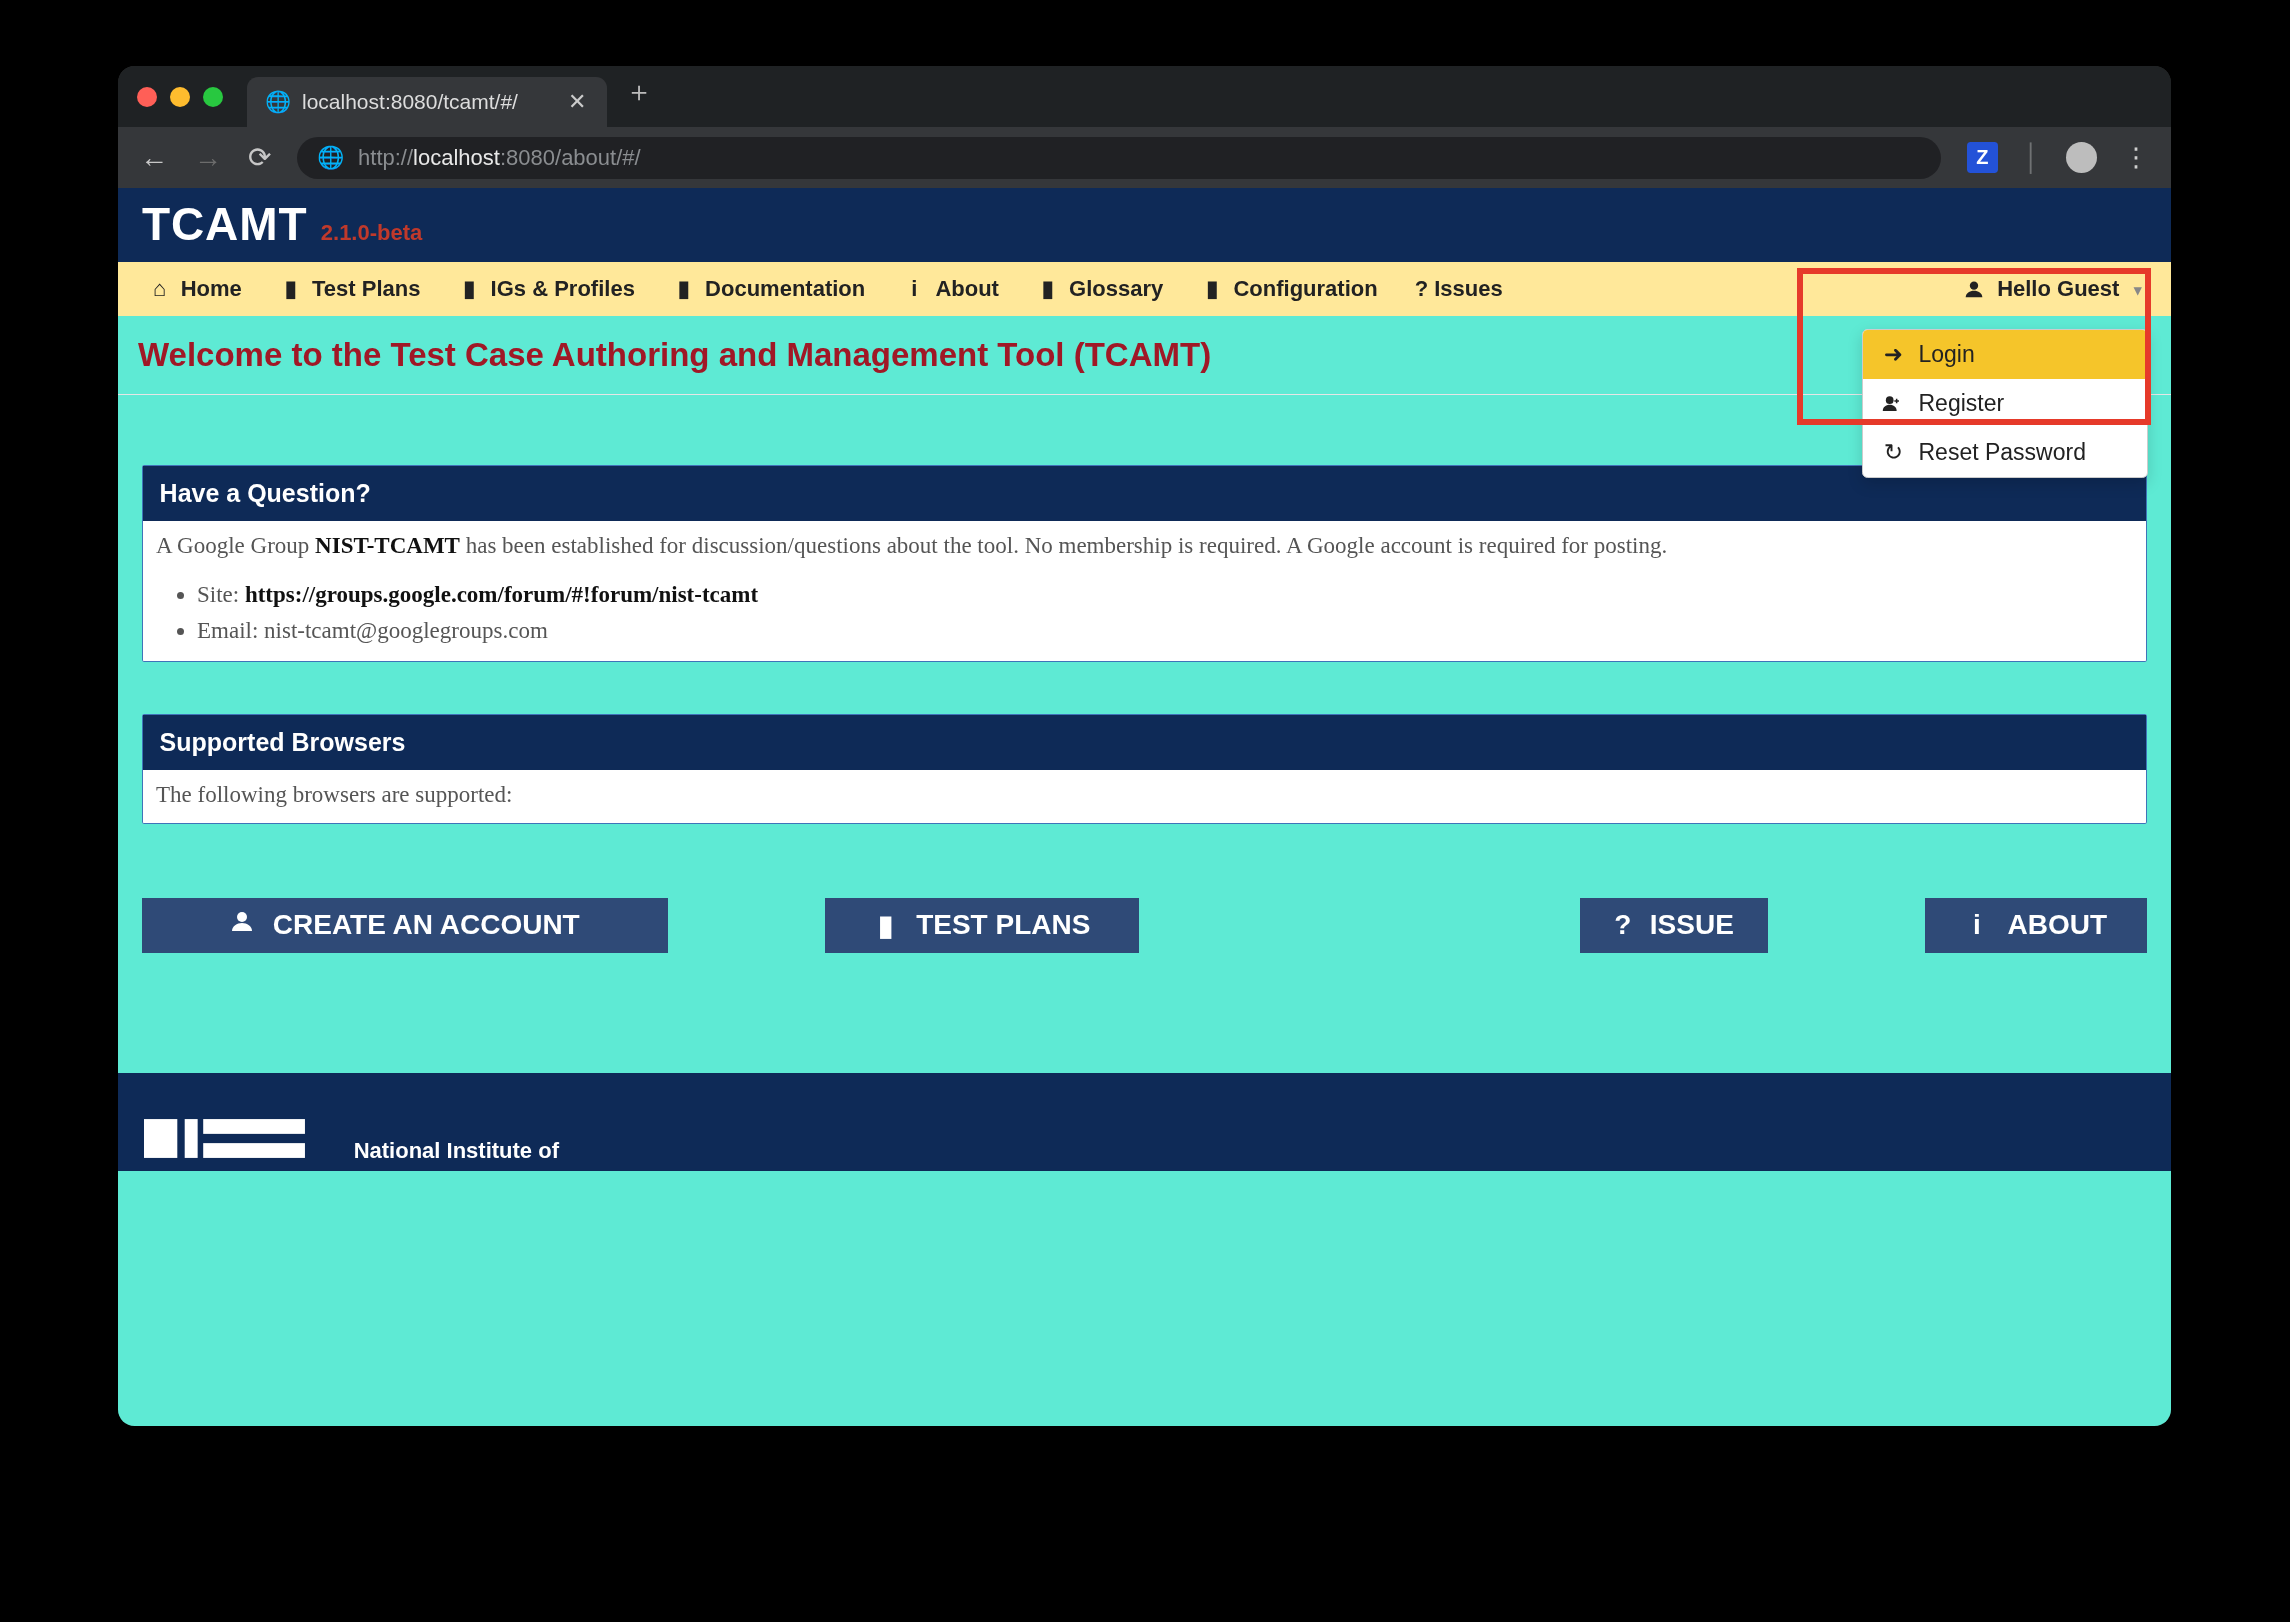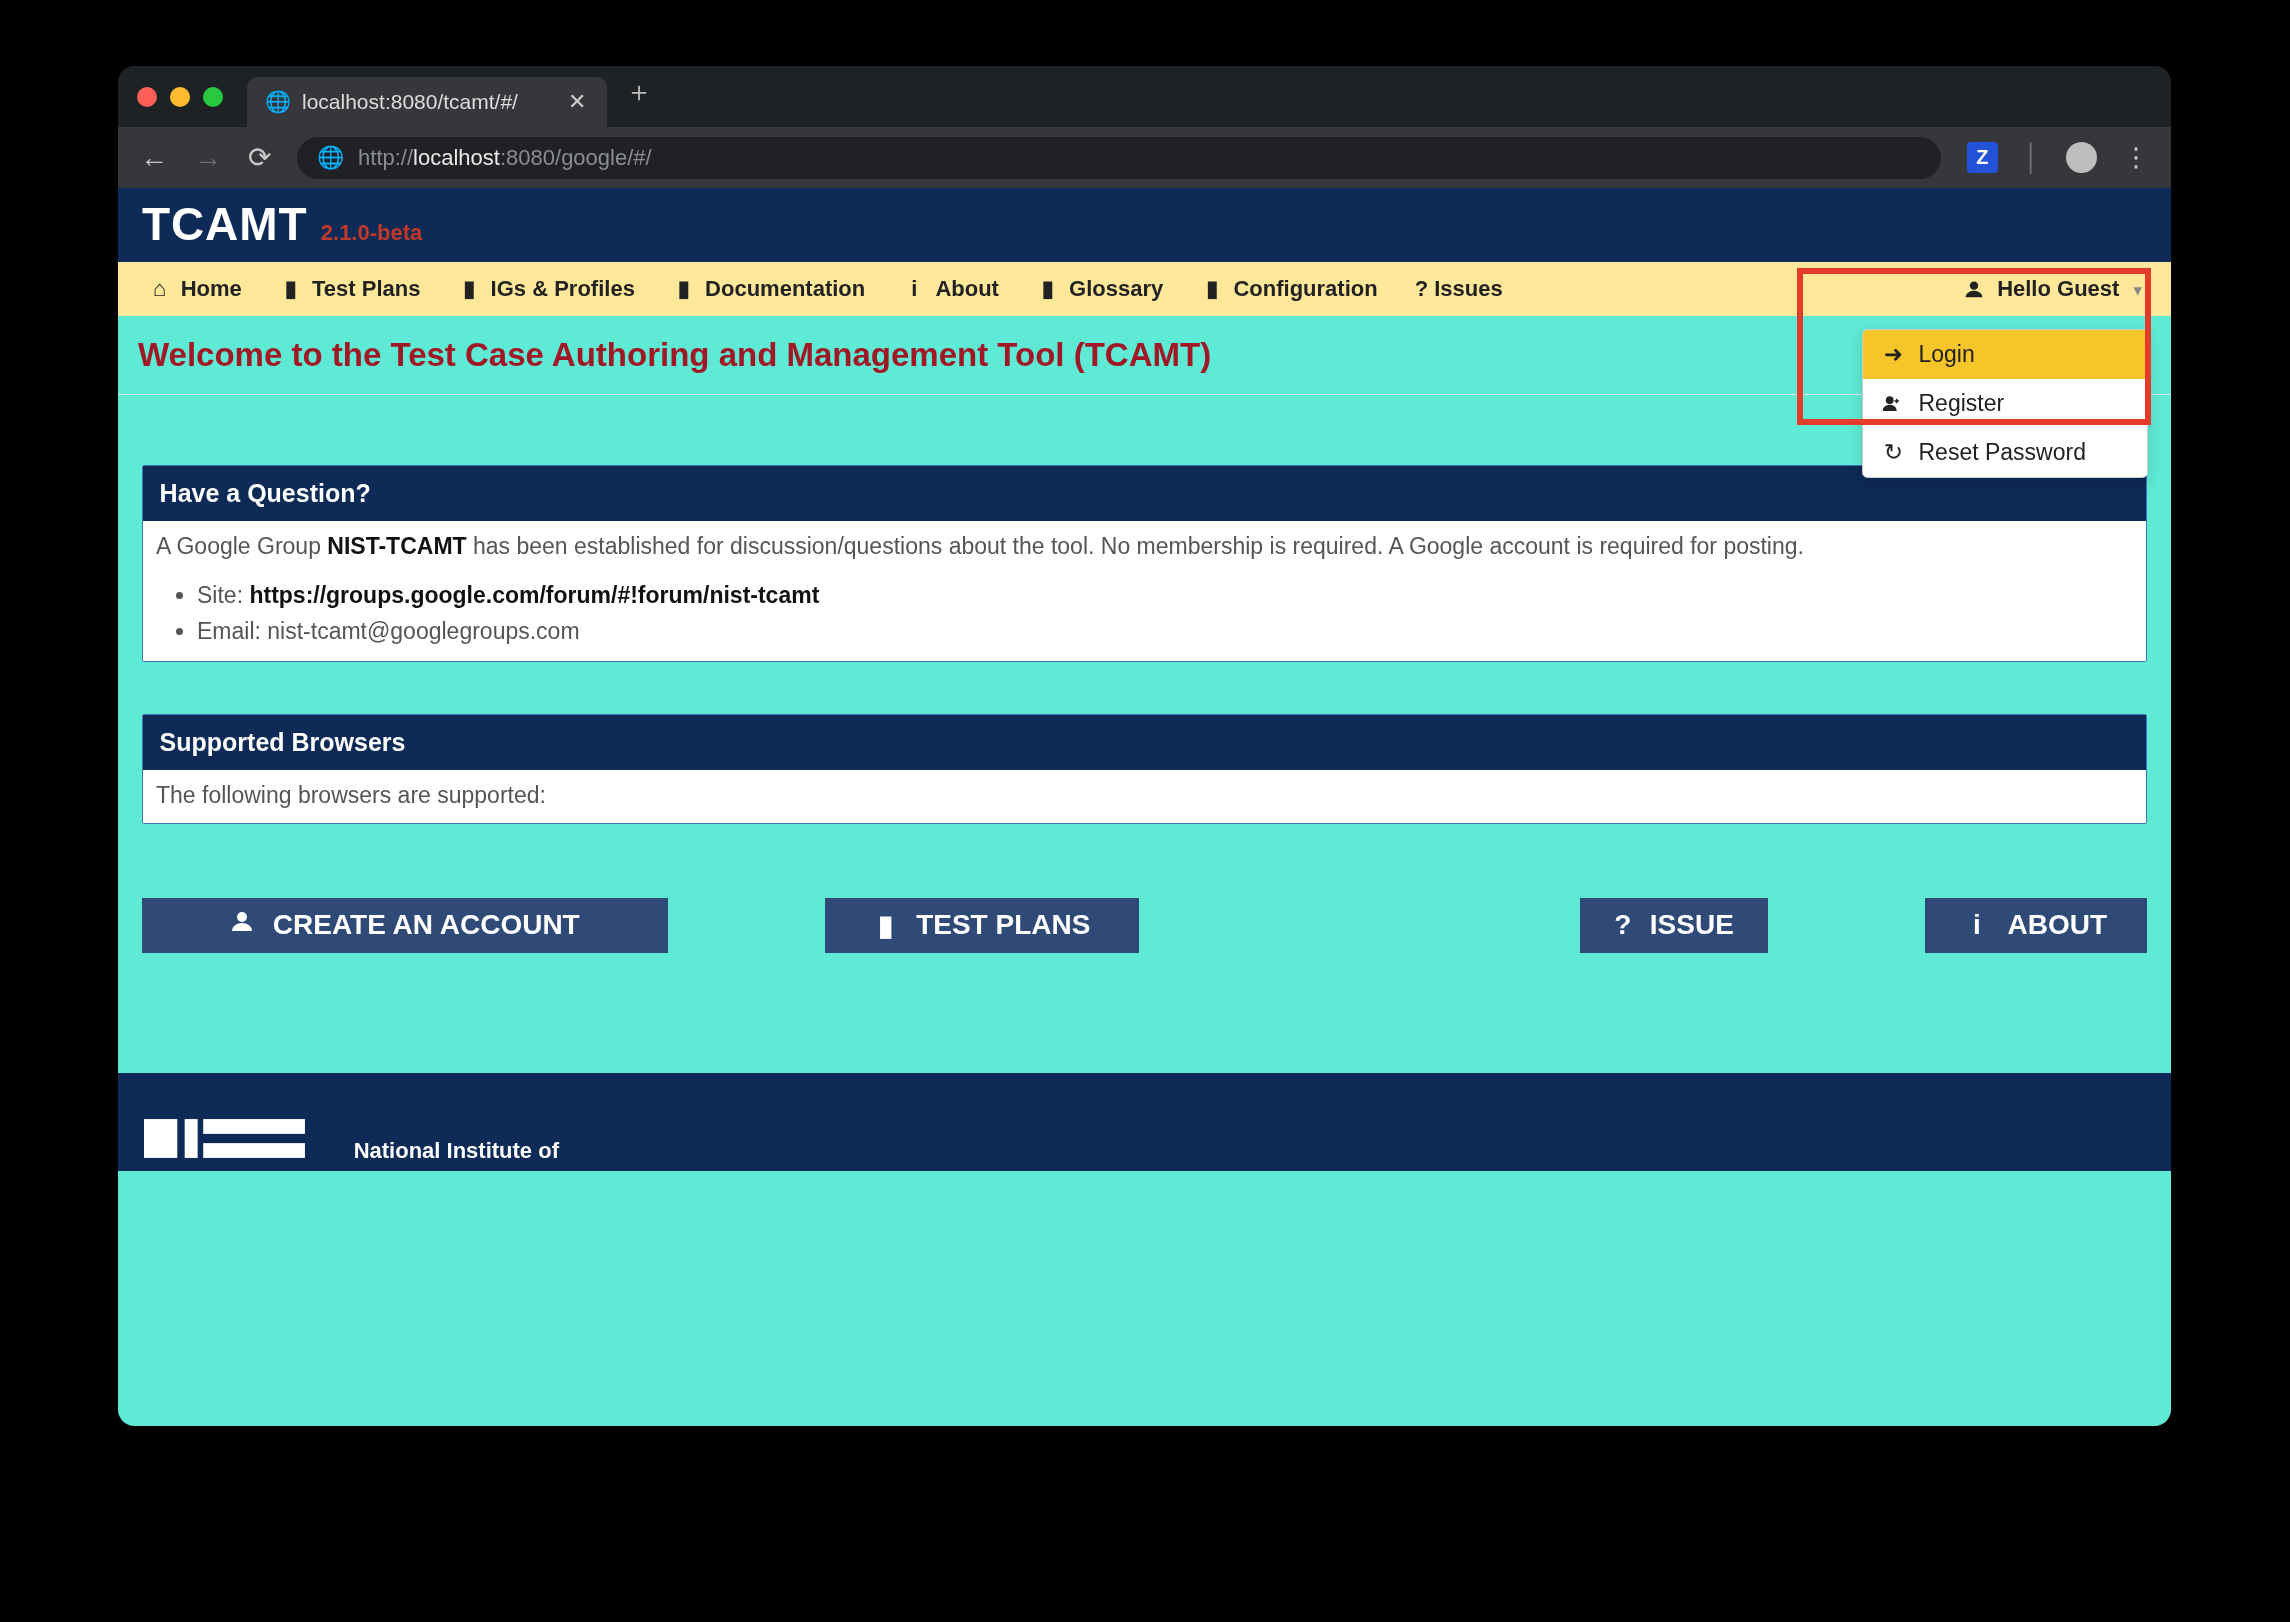--- a/index.html
+++ b/index.html
@@ -27,21 +27,21 @@
   .hero-title { font-size:46px; font-weight:bold; letter-spacing:0.9px; display:inline-block; }
   .hero-ver { color:#c0392b; font-size:22px; font-weight:bold; margin-left:9.2px; vertical-align:baseline; }
   .navbar { background:#ffe89a; height:54px; display:flex; align-items:center; padding:0 29.5px 0 29.5px; font-weight:bold; font-size:22px; color:#222; gap:37px; }
   .nav-item { display:flex; align-items:center; gap:9.2px; }
   .nav-right { margin-left:auto; display:flex; align-items:center; gap:9.2px; position:relative; }
   .caret { font-size:14.8px; color:#888; margin-left:5.5px; }
   .welcome { color:#a01826; font-size:33px; font-weight:bold; padding:20px 20px; border-bottom:0.9px solid #e6e6e6; }
   .panels { display:flex; gap:52px; padding:70px 24px 0;flex-direction:column; }
   .panel { flex:1; border:0.9px solid #3f74b9; border-radius:1.8px; background:#fff; height:511px; }
   .panel-head { background:#0e2a57; color:#fff; font-weight:bold; font-size:25px; padding:13px 16.6px; }
-  .panel-body { padding:7.4px 13px 11px; color:#555; font-size:23px; line-height:1.5; }
+  .panel-body { padding:7.4px 13px 11px; color:#555; font-size:23px; line-height:1.5;font-family:Liberation Serif, serif; }
   .panel-body ul { padding-left:41px; margin-top:14.8px; }
   .panel-body li { margin-bottom:1.8px; }
   .panel-body b { color:#111; font-weight:700;}
   .rec { color:#e06e4c; }
   .actions { display:flex; padding:74px 24px 0; gap:157px; }
   .btn { background:#2f4a77; color:#fff; font-size:28px; font-weight:bold; padding:11px 37px; display:flex; align-items:flex-start; gap:18.5px; }
   .btn.wide{width:526px; justify-content:center;} .btn.med{width:314px; justify-content:center;} .btn.small{width:188px; justify-content:center;}
   .footer { background:#0e2a57; color:#fff; height:98px; margin-top:120px; padding:46px 26px 0; font-size:22px; font-weight:bold; }
   .footer .nlogo { display:inline-block; width:185px; height:39px; }
   
@@ -70,21 +70,21 @@
     </div>
     <div class="tab-plus">＋</div>
   </div>
   <div class="urlbar">
     <span class="navbtn">←</span>
     <span class="navbtn dim">→</span>
     <span class="navbtn">⟳</span>
     <div class="omnibox">
       <span class="icon">🌐</span>
       <span>
-        <span class="http">http://</span><span class="host">localhost</span><span class="http">:8080</span><span class="http">/google/#/</span>
+        <span class="http">http://</span><span class="host">localhost</span><span class="http">:8080</span><span class="http">/about/#/</span>
       </span>
     </div>
     <div class="ext">Z</div>
     <span style="color:#6f7173;font-size:26px;">│</span>
     <div class="avatar-circ"></div>
     <span class="more">⋮</span>
   </div>
 
   <div class="page">
     <div class="hero">

